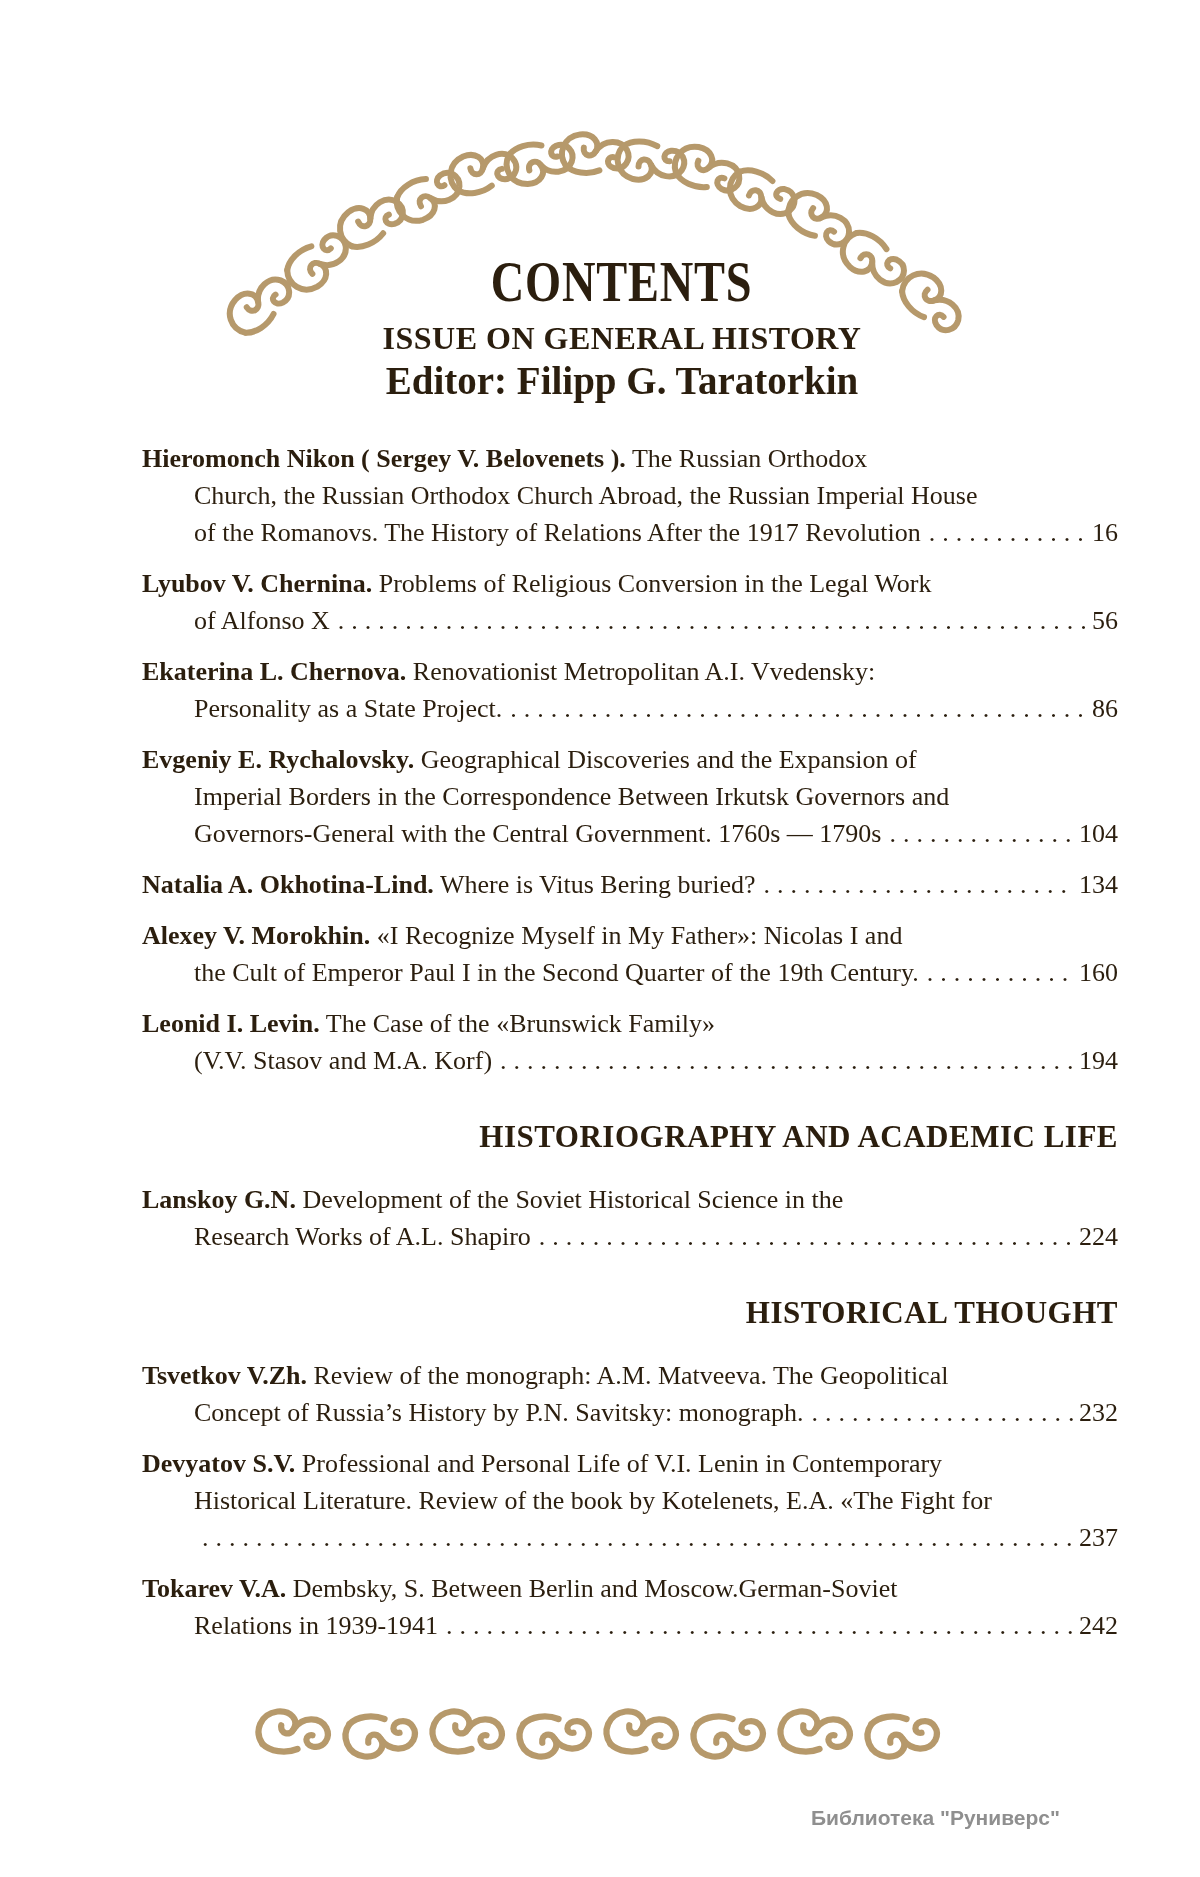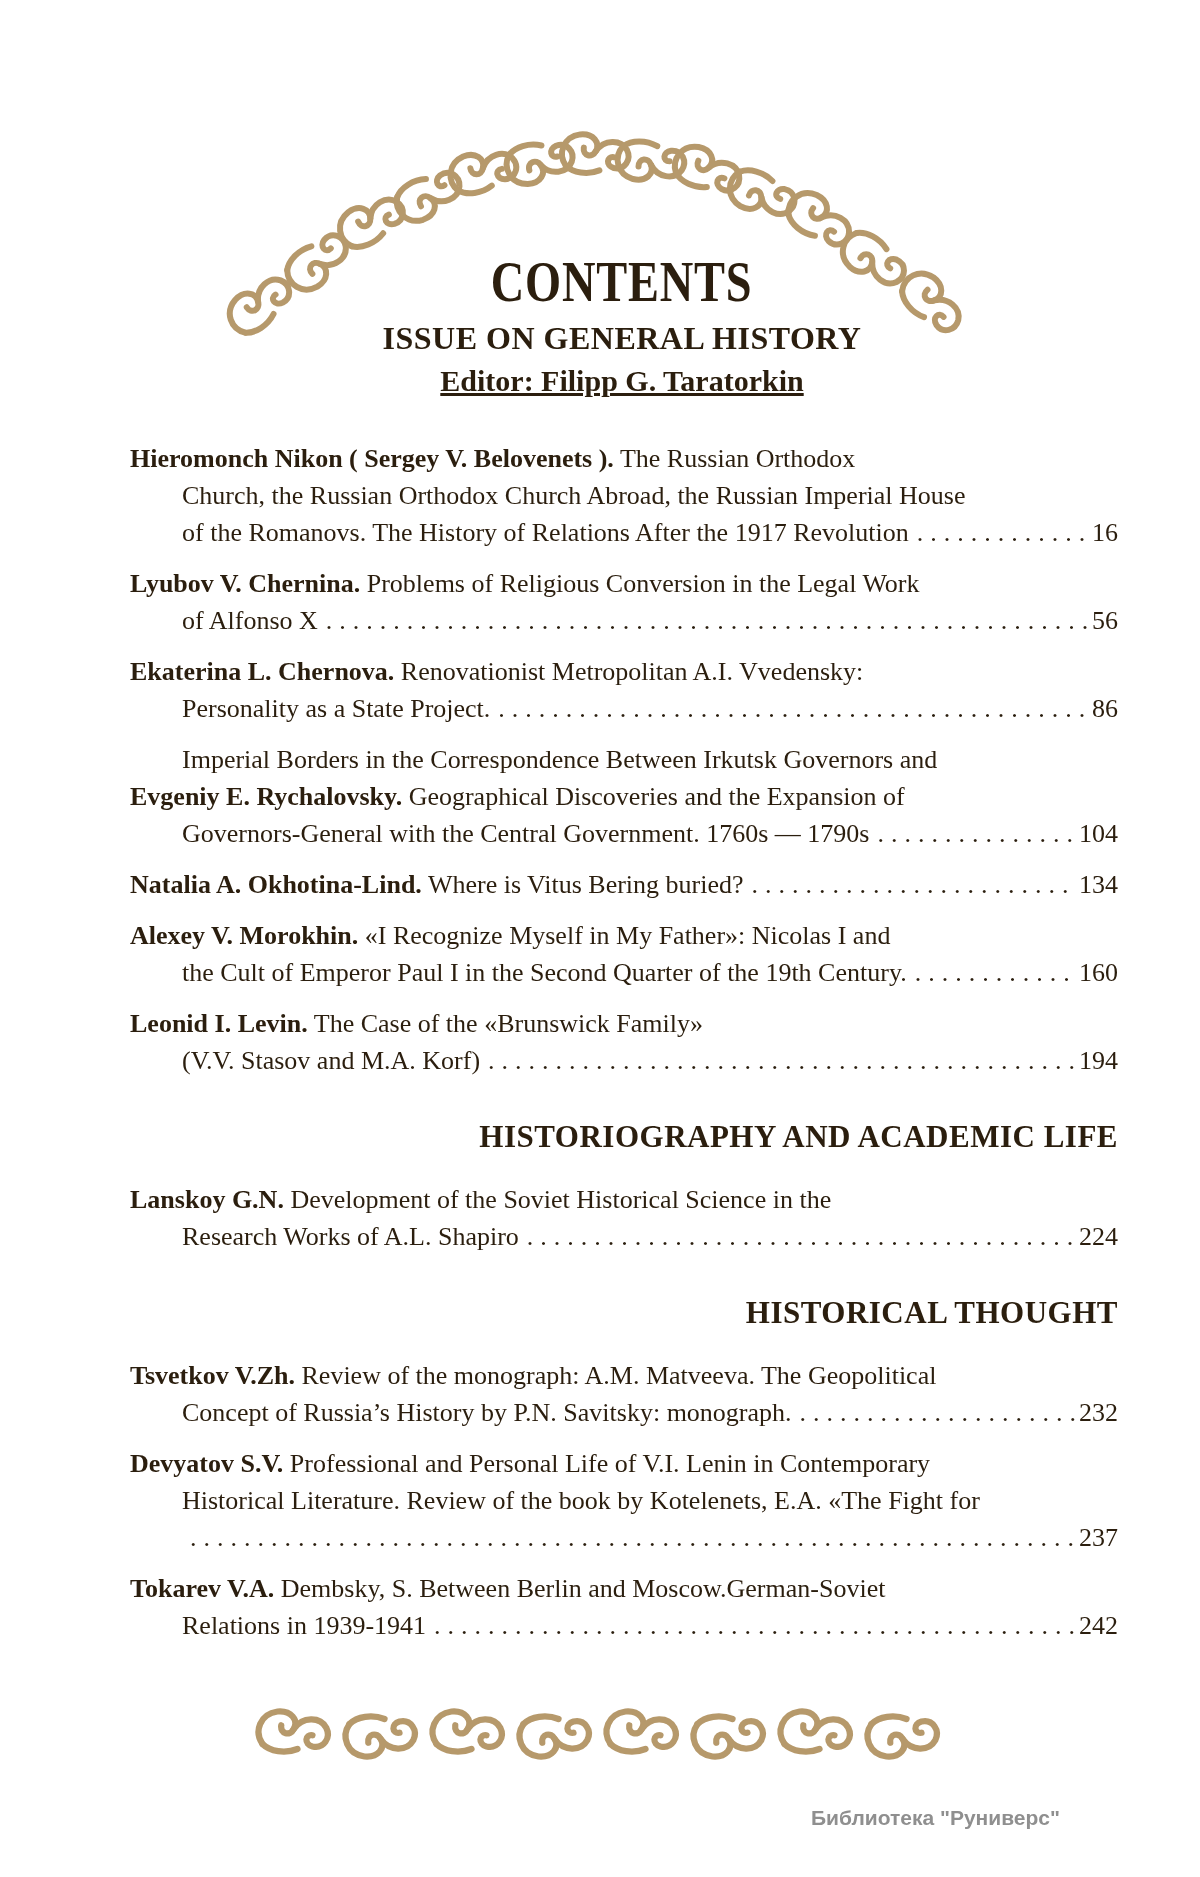--- a/index.html
+++ b/index.html
@@ -15,28 +15,28 @@
   .header{margin-top:252px;text-align:center;}
   .title{
     font-size:58px;font-weight:bold;line-height:60px;letter-spacing:1px;
     display:inline-block;transform:scaleX(.8);transform-origin:50% 50%;margin:0;
   }
   .subtitle{
     font-size:32px;font-weight:bold;line-height:36px;margin:8px 0 0 0;
     display:block;letter-spacing:.5px;
   }
   .editor{
-    font-size:30px;font-weight:bold;line-height:34px;margin:8px 0 0 0;display:block;text-decoration:underline;
+    font-size:39px;font-weight:bold;line-height:34px;margin:8px 0 0 0;display:block;
   }
   #toc{margin-top:42px;}
   .sec-h{
     font-size:31px;font-weight:bold;text-align:right;
     margin:40px 0 26px 0;letter-spacing:.5px;white-space:nowrap;
   }
-  .entry{margin:0 0 14px 4px;}
+  .entry{margin:0 0 14px 16px;}
   .line{font-size:26px;line-height:37px;height:37px;white-space:nowrap;}
   .line .author{font-weight:bold;}
   .cont{padding-left:52px;}
   .last{display:flex;align-items:baseline;}
   .last .txt{flex:0 0 auto;}
   .dots{
     flex:1 1 auto;min-width:18px;overflow:hidden;white-space:nowrap;
     letter-spacing:7px;margin:0 2px 0 8px;
   }
   .pagenum{flex:0 0 auto;margin-left:2px;}
@@ -99,22 +99,22 @@
         </div>
         <div class="entry">
           <div class="line"><span class="txt"><b class="author">Ekaterina L. Chernova.</b> Renovationist Metropolitan A.I. Vvedensky:</span></div>
           <div class="line cont last">
             <span class="txt">Personality as a State Project.</span>
             <span class="dots">............................................................................................................................................</span>
             <span class="pagenum">86</span>
           </div>
         </div>
         <div class="entry">
+          <div class="line"><span class="txt"><b class="author">Evgeniy E. Rychalovsky.</b> Geographical Discoveries and the Expansion of</span></div>
           <div class="line cont"><span class="txt">Imperial Borders in the Correspondence Between Irkutsk Governors and</span></div>
-          <div class="line"><span class="txt"><b class="author">Evgeniy E. Rychalovsky.</b> Geographical Discoveries and the Expansion of</span></div>
           <div class="line cont last">
             <span class="txt">Governors-General with the Central Government. 1760s — 1790s</span>
             <span class="dots">............................................................................................................................................</span>
             <span class="pagenum">104</span>
           </div>
         </div>
         <div class="entry">
           <div class="line last">
             <span class="txt"><b class="author">Natalia A. Okhotina-Lind.</b> Where is Vitus Bering buried?</span>
             <span class="dots">............................................................................................................................................</span>

